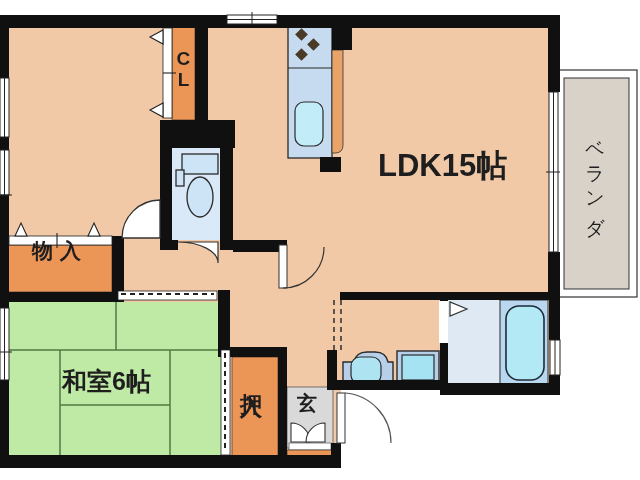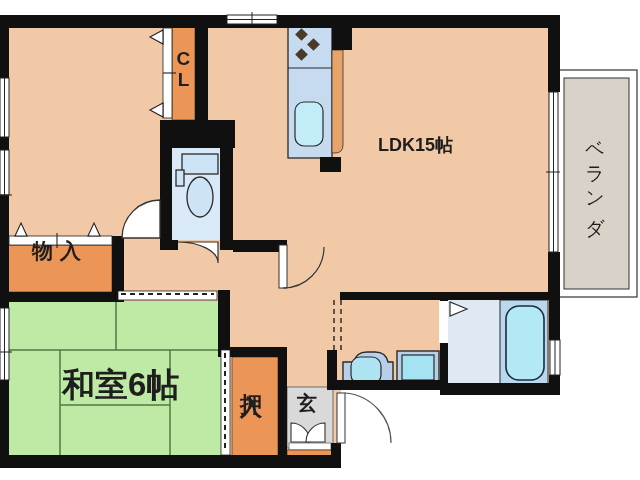--- a/index.html
+++ b/index.html
@@ -186,20 +186,20 @@
       <rect x="439" y="301" width="9" height="42" fill="#fff"></rect>
       <path d="M450,302 L450,316 L467,309 Z" fill="#fff" stroke="#333" stroke-width="1.2"></path>
     </g>
     <g>
       <rect x="337" y="393" width="8" height="50" fill="#fff" stroke="#333" stroke-width="1"></rect>
       <path d="M345,393 A50,50 0 0 1 391,443" fill="none" stroke="#555" stroke-width="1.2"></path>
     </g>
   </g>
 </svg>
 
-  <div class="lbl" style="left:378px;top:136px;font-size:18px;">LDK15帖</div>
-  <div class="lbl" style="left:62px;top:368px;font-size:33px;">和室6帖</div>
+  <div class="lbl" style="left:378px;top:150px;font-size:31px;">LDK15帖</div>
+  <div class="lbl" style="left:62px;top:368px;font-size:25px;">和室6帖</div>
   <div class="lbl" style="left:32px;top:240px;font-size:21px;letter-spacing:7px;">物入</div>
   <div class="lbl vert" style="left:240px;top:375px;font-size:22px;letter-spacing:3px;">押入</div>
   <div class="lbl" style="left:297px;top:393px;font-size:20px;">玄</div>
   <div class="lbl vert" style="left:173px;top:48px;font-size:19px;">CL</div>
   <div class="lbl vert" style="left:585px;top:127px;font-size:19px;font-weight:normal;letter-spacing:4px;">ベランダ</div>
 </div>
 
 </body></html>

